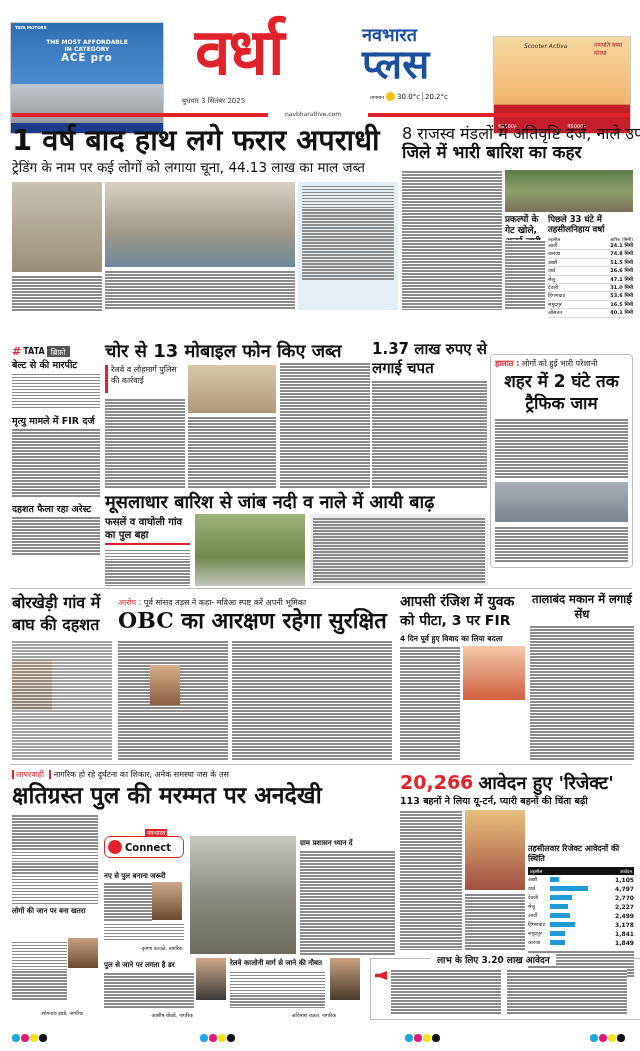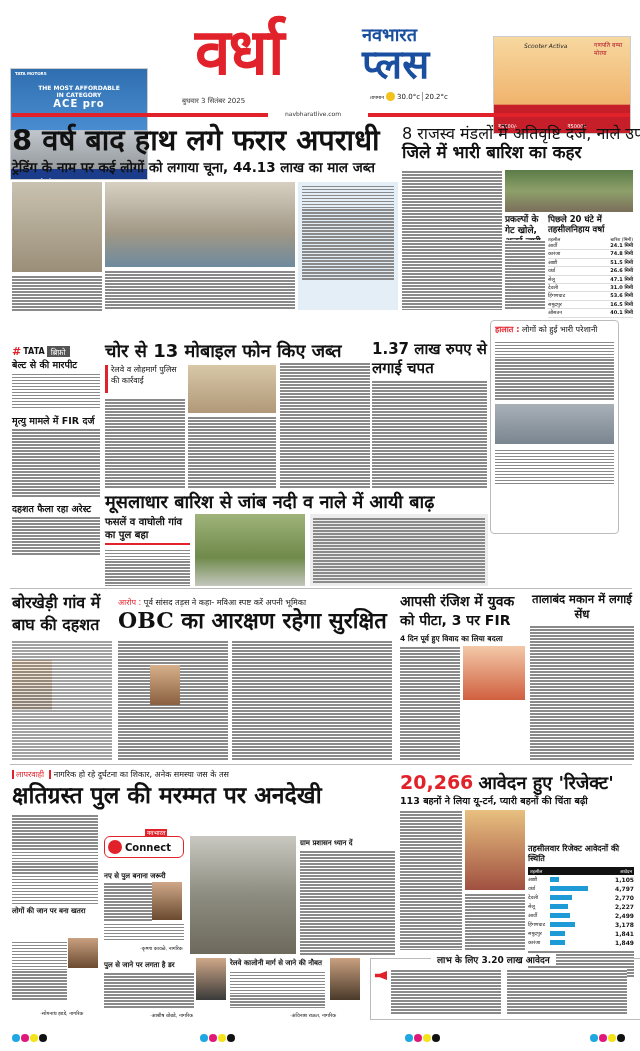--- a/index.html
+++ b/index.html
@@ -9,21 +9,21 @@
 .ad{border:1px solid #ccc;overflow:hidden}
 .photo{background:linear-gradient(135deg,#8a9a78,#6b7a5c 40%,#a89b82);}
 .h-big{font-weight:bold;color:#111;white-space:nowrap;font-family:"DejaVu Sans",sans-serif}
 .red{color:#e1222a}
 .box{border:1px solid #bbb;border-radius:4px}
 .dots span{display:inline-block;width:8px;height:8px;border-radius:50%;margin-right:1px}
 </style>
 </head>
 <body>
 
-<div class="abs ad" style="left:10px;top:22px;width:138px;height:112px;background:linear-gradient(#2f6fb0,#4a8cd0 55%,#c0c6cc 56%,#8b8f93);margin-top:46px;">
+<div class="abs ad" style="left:10px;top:22px;width:154px;height:112px;background:linear-gradient(#2f6fb0,#4a8cd0 55%,#c0c6cc 56%,#8b8f93);">
   <div style="font-size:4px;color:#fff;padding:2px 4px;font-weight:bold">TATA MOTORS</div>
   <div style="font-size:6px;color:#fff;text-align:center;font-weight:bold;margin-top:6px">THE MOST AFFORDABLE</div>
   <div style="font-size:6px;color:#fff;text-align:center;font-weight:bold">IN CATEGORY</div>
   <div style="font-size:10px;color:#fff;text-align:center;font-weight:bold;letter-spacing:1px">ACE pro</div>
   <div style="position:absolute;left:0;bottom:0;width:100%;height:10px;background:#1b3c8a;">
     <span style="font-size:6px;color:#fff;font-weight:bold;padding-left:14px">राहुल मोटर्स</span>
   </div>
 </div>
 
 <div class="abs" style="left:195px;top:12px;font-size:64px;font-weight:bold;color:#e1222a;line-height:80px;letter-spacing:-2px">वर्धा</div>
@@ -44,39 +44,39 @@
   <div style="position:absolute;bottom:4px;left:4px;display:flex;gap:50px">
     <span style="font-size:5px;color:#fff">₹8000/-</span>
     <span style="font-size:5px;color:#fff">₹5000/-</span>
   </div>
 </div>
 
 <div class="abs" style="left:12px;top:113px;width:256px;height:4px;background:#e1222a"></div>
 <div class="abs" style="left:285px;top:110px;font-size:6px;color:#333">navbharatlive.com</div>
 <div class="abs" style="left:368px;top:113px;width:262px;height:4px;background:#e1222a"></div>
 
-<div class="abs h-big" style="left:12px;top:122px;font-size:29px;line-height:36px">8 वर्ष बाद हाथ लगे फरार अपराधी</div>
-<div class="abs h-big" style="left:12px;top:158px;font-size:13.5px;font-weight:bold">ट्रेडिंग के नाम पर कई लोगों को लगाया चूना, 44.13 लाख का माल जब्त</div>
+<div class="abs h-big" style="left:12px;top:122px;font-size:29px;line-height:36px">1 वर्ष बाद हाथ लगे फरार अपराधी</div>
+<div class="abs h-big" style="left:12px;top:158px;font-size:13.5px;font-weight:normal">ट्रेडिंग के नाम पर कई लोगों को लगाया चूना, 44.13 लाख का माल जब्त</div>
 <div class="abs" style="left:12px;top:182px;width:90px;height:90px;background:linear-gradient(#c9c2b0,#9a8e78);"></div>
 <div class="abs filler" style="left:12px;top:182px;width:90px;height:90px;opacity:0"></div>
 <div class="abs filler" style="left:12px;top:275px;width:90px;height:36px"></div>
 <div class="abs photo" style="left:105px;top:182px;width:190px;height:85px;background:linear-gradient(#d7d0c2,#a19886 60%,#6e8a9e);"></div>
 <div class="abs filler" style="left:105px;top:270px;width:190px;height:40px"></div>
 <div class="abs" style="left:298px;top:182px;width:100px;height:128px;background:#e3eef6">
   <div class="filler" style="margin:2px 4px;height:96px;background:repeating-linear-gradient(#e3eef6 0,#e3eef6 1.5px,#8a8a8a 1.5px,#8a8a8a 3px)"></div>
 </div>
 
 <div class="abs h-big" style="left:402px;top:122px;font-size:16px;font-weight:normal">8 राजस्व मंडलों में अतिवृष्टि दर्ज, नाले उफान पर</div>
 <div class="abs h-big" style="left:402px;top:138px;font-size:17px;line-height:28px">जिले में भारी बारिश का कहर</div>
 <div class="abs filler" style="left:402px;top:170px;width:100px;height:140px"></div>
 <div class="abs" style="left:505px;top:170px;width:128px;height:42px;background:linear-gradient(#5b7c48,#8ea06a 50%,#7a6e5a);"></div>
 <div class="abs" style="left:505px;top:214px;width:40px;font-size:9px;font-weight:bold;line-height:11px">प्रकल्पों के गेट खोले, अलर्ट जारी</div>
 <div class="abs filler" style="left:505px;top:240px;width:40px;height:70px"></div>
 <div class="abs" style="left:548px;top:214px;width:85px">
-  <div style="font-size:8.5px;font-weight:bold;line-height:10px">पिछले 20 घंटे में तहसीलनिहाय वर्षा</div>
+  <div style="font-size:8.5px;font-weight:bold;line-height:10px">पिछले 33 घंटे में तहसीलनिहाय वर्षा</div>
   <div style="display:flex;justify-content:space-between;font-size:4.5px;margin-top:2px">
     <span>तहसील</span>
     <span>बारिश (मिमी)</span>
   </div>
   <div id="rain-rows">
       <div style="display: flex; justify-content: space-between; font-size: 5px; line-height: 7.4px; border-bottom: 0.5px solid rgb(221, 221, 221);">
         <span>आर्वी</span>
         <span style="font-weight:bold">24.1 मिमी</span>
       </div>
       <div style="display: flex; justify-content: space-between; font-size: 5px; line-height: 7.4px; border-bottom: 0.5px solid rgb(221, 221, 221);">
@@ -130,25 +130,26 @@
 <div class="abs" style="left:105px;top:365px;width:3px;height:28px;background:#e1222a"></div>
 <div class="abs" style="left:111px;top:364px;width:70px;font-size:8px;line-height:11px">रेलवे व लोहमार्ग पुलिस की कार्रवाई</div>
 <div class="abs filler" style="left:105px;top:398px;width:80px;height:90px"></div>
 <div class="abs photo" style="left:188px;top:365px;width:88px;height:48px;background:linear-gradient(#d8c8a8,#b09878);"></div>
 <div class="abs filler" style="left:188px;top:416px;width:88px;height:72px"></div>
 <div class="abs filler" style="left:280px;top:362px;width:90px;height:126px"></div>
 
 <div class="abs h-big" style="left:372px;top:340px;width:115px;font-size:15px;line-height:19px;white-space:normal">1.37 लाख रुपए से लगाई चपत</div>
 <div class="abs filler" style="left:372px;top:380px;width:115px;height:108px"></div>
 
-<div class="abs box" style="left:490px;top:320px;width:129px;height:214px">
+<div class="abs box" style="left:490px;top:354px;width:143px;height:214px">
   <div style="padding:2px 4px;font-size:8px;white-space:nowrap">
     <span style="color:#e1222a;font-weight:bold">हालात :</span>
     <span>लोगों को हुई भारी परेशानी</span>
   </div>
+  <div style="font-size:17px;font-weight:bold;text-align:center;line-height:22px;padding:0 4px">शहर में 2 घंटे तक ट्रैफिक जाम</div>
   <div class="filler" style="margin:4px;height:60px"></div>
   <div class="photo" style="margin:4px;height:40px;background:linear-gradient(#a8b0b8,#7a858f);"></div>
   <div class="filler" style="margin:4px;height:36px"></div>
 </div>
 
 <div class="abs h-big" style="left:105px;top:490px;font-size:18px;line-height:24px">मूसलाधार बारिश से जांब नदी व नाले में आयी बाढ़</div>
 <div class="abs" style="left:105px;top:515px;width:85px;font-size:10px;font-weight:bold;line-height:13px">फसलें व वाघोली गांव का पुल बहा</div>
 <div class="abs" style="left:105px;top:543px;width:85px;height:2px;background:#e1222a"></div>
 <div class="abs filler" style="left:105px;top:548px;width:85px;height:38px"></div>
 <div class="abs photo" style="left:195px;top:514px;width:110px;height:72px;background:linear-gradient(#9fb37a,#6f8a4a 60%,#c3c7bd);"></div>

